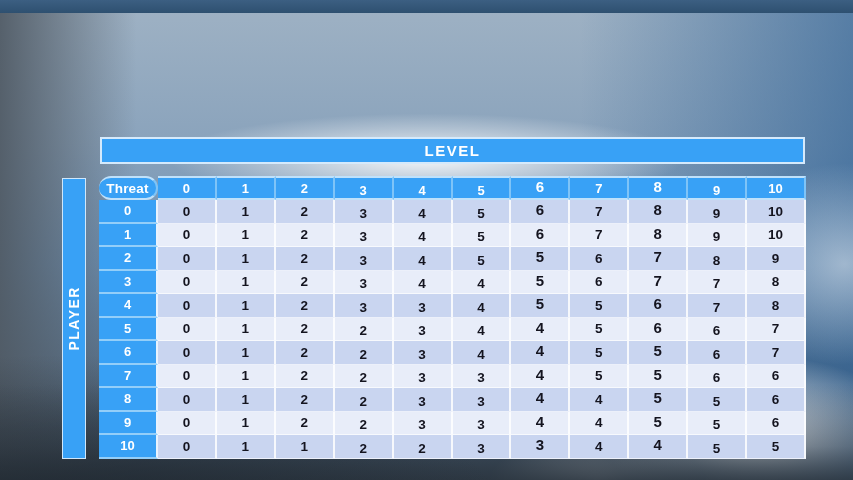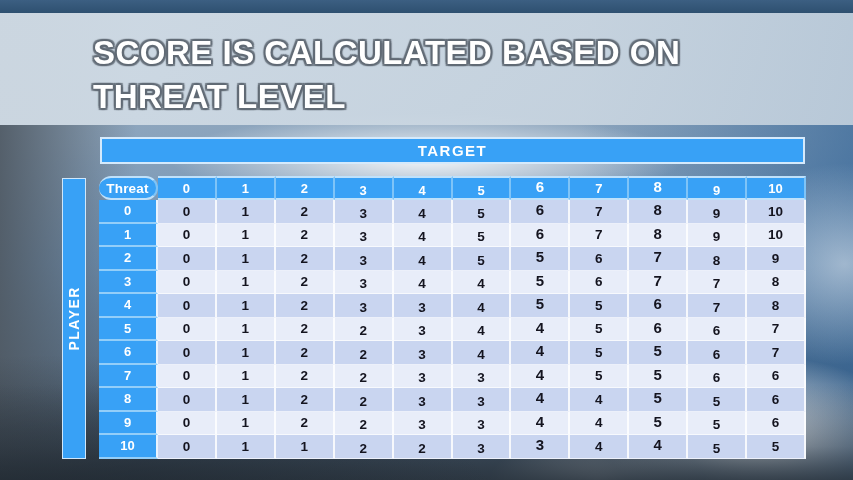--- a/index.html
+++ b/index.html
@@ -96,29 +96,23 @@
   .cell.c3, .cell.c4, .cell.c5, .cell.c9 { padding-top:4px; }
   .cell.c6, .cell.c8 { font-size:15px; padding-bottom:3px; }
   .h-cell.c6, .h-cell.c8 { font-size:15px; }
 </style>
 </head>
 <body>
 
 <div class="slide">
   <div class="top-strip"></div>
 
-  <div class="title-band">
-    <h1 class="page-title">
-      <span>SCORE IS CALCULATED BASED ON</span>
-      <span>THREAT LEVEL</span>
-    </h1>
-  </div>
 
   <div class="target-band">
-    <span>TARGET</span>
+    <span>LEVEL</span>
   </div>
 
   <div class="player-band">
     <span>PLAYER</span>
   </div>
 
   <div class="score-table">
       <div class="cell h-cell corner">Threat</div>
       <div class="cell h-cell c0">0</div>
       <div class="cell h-cell c1">1</div>

